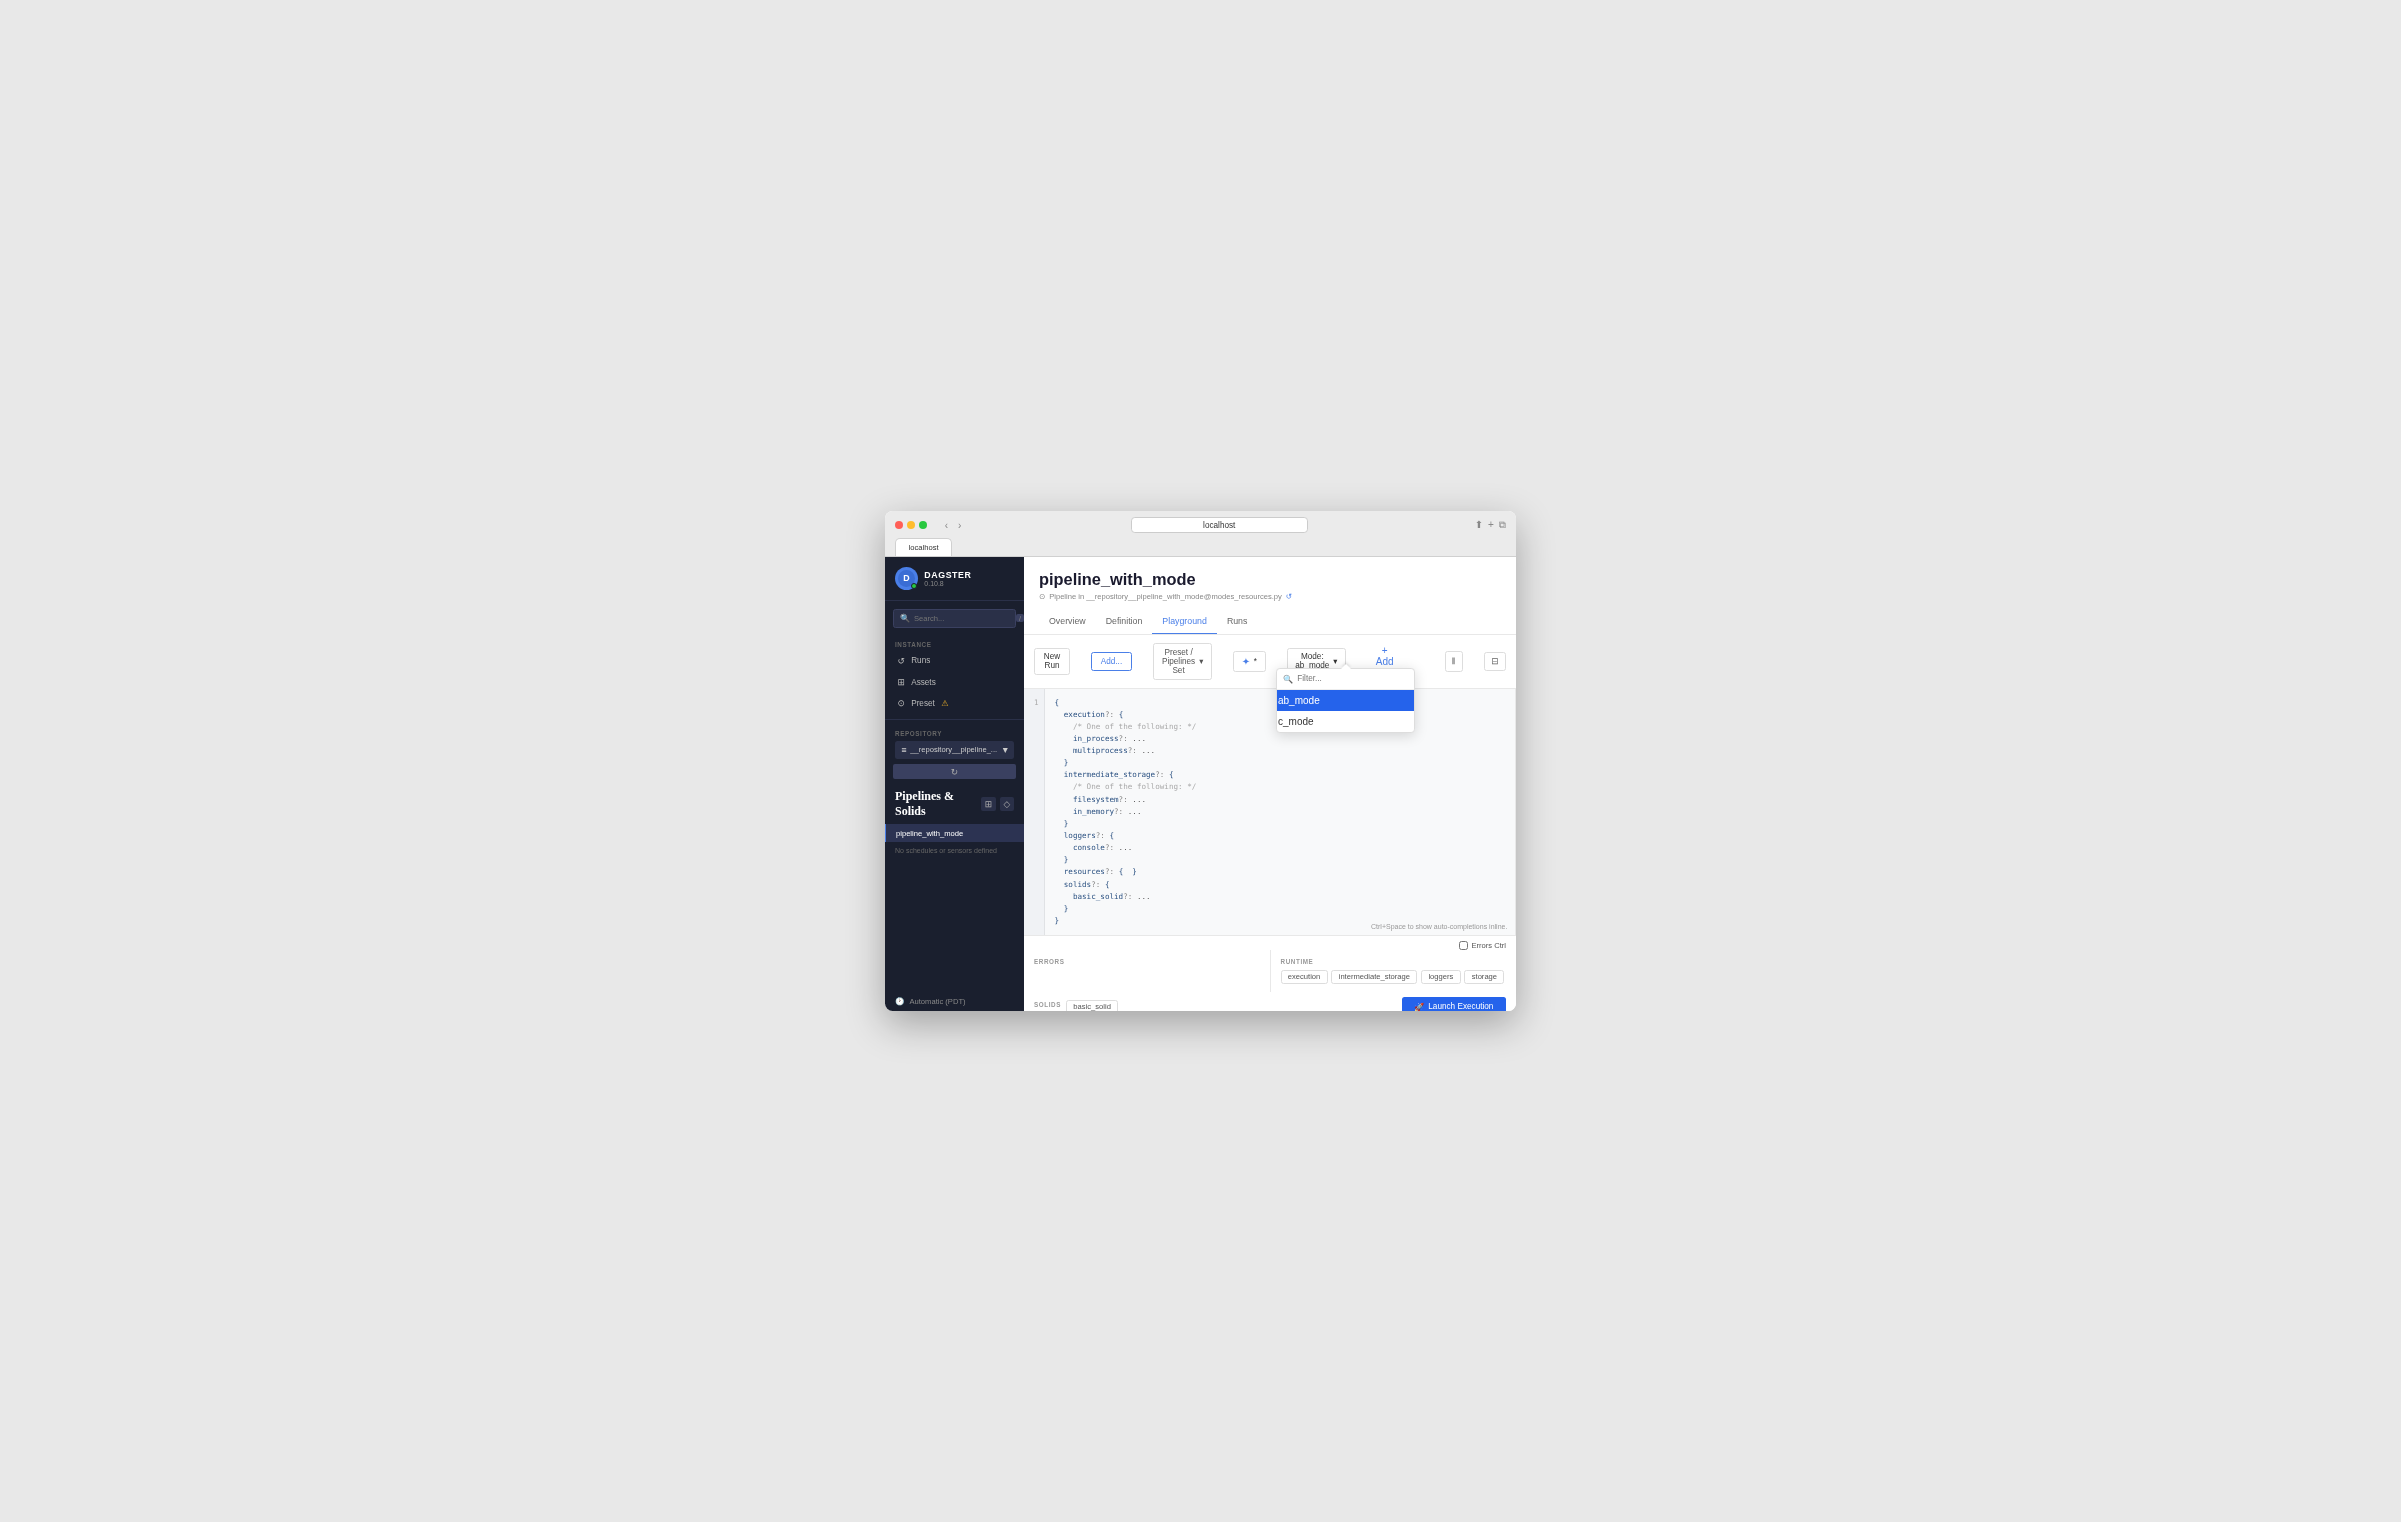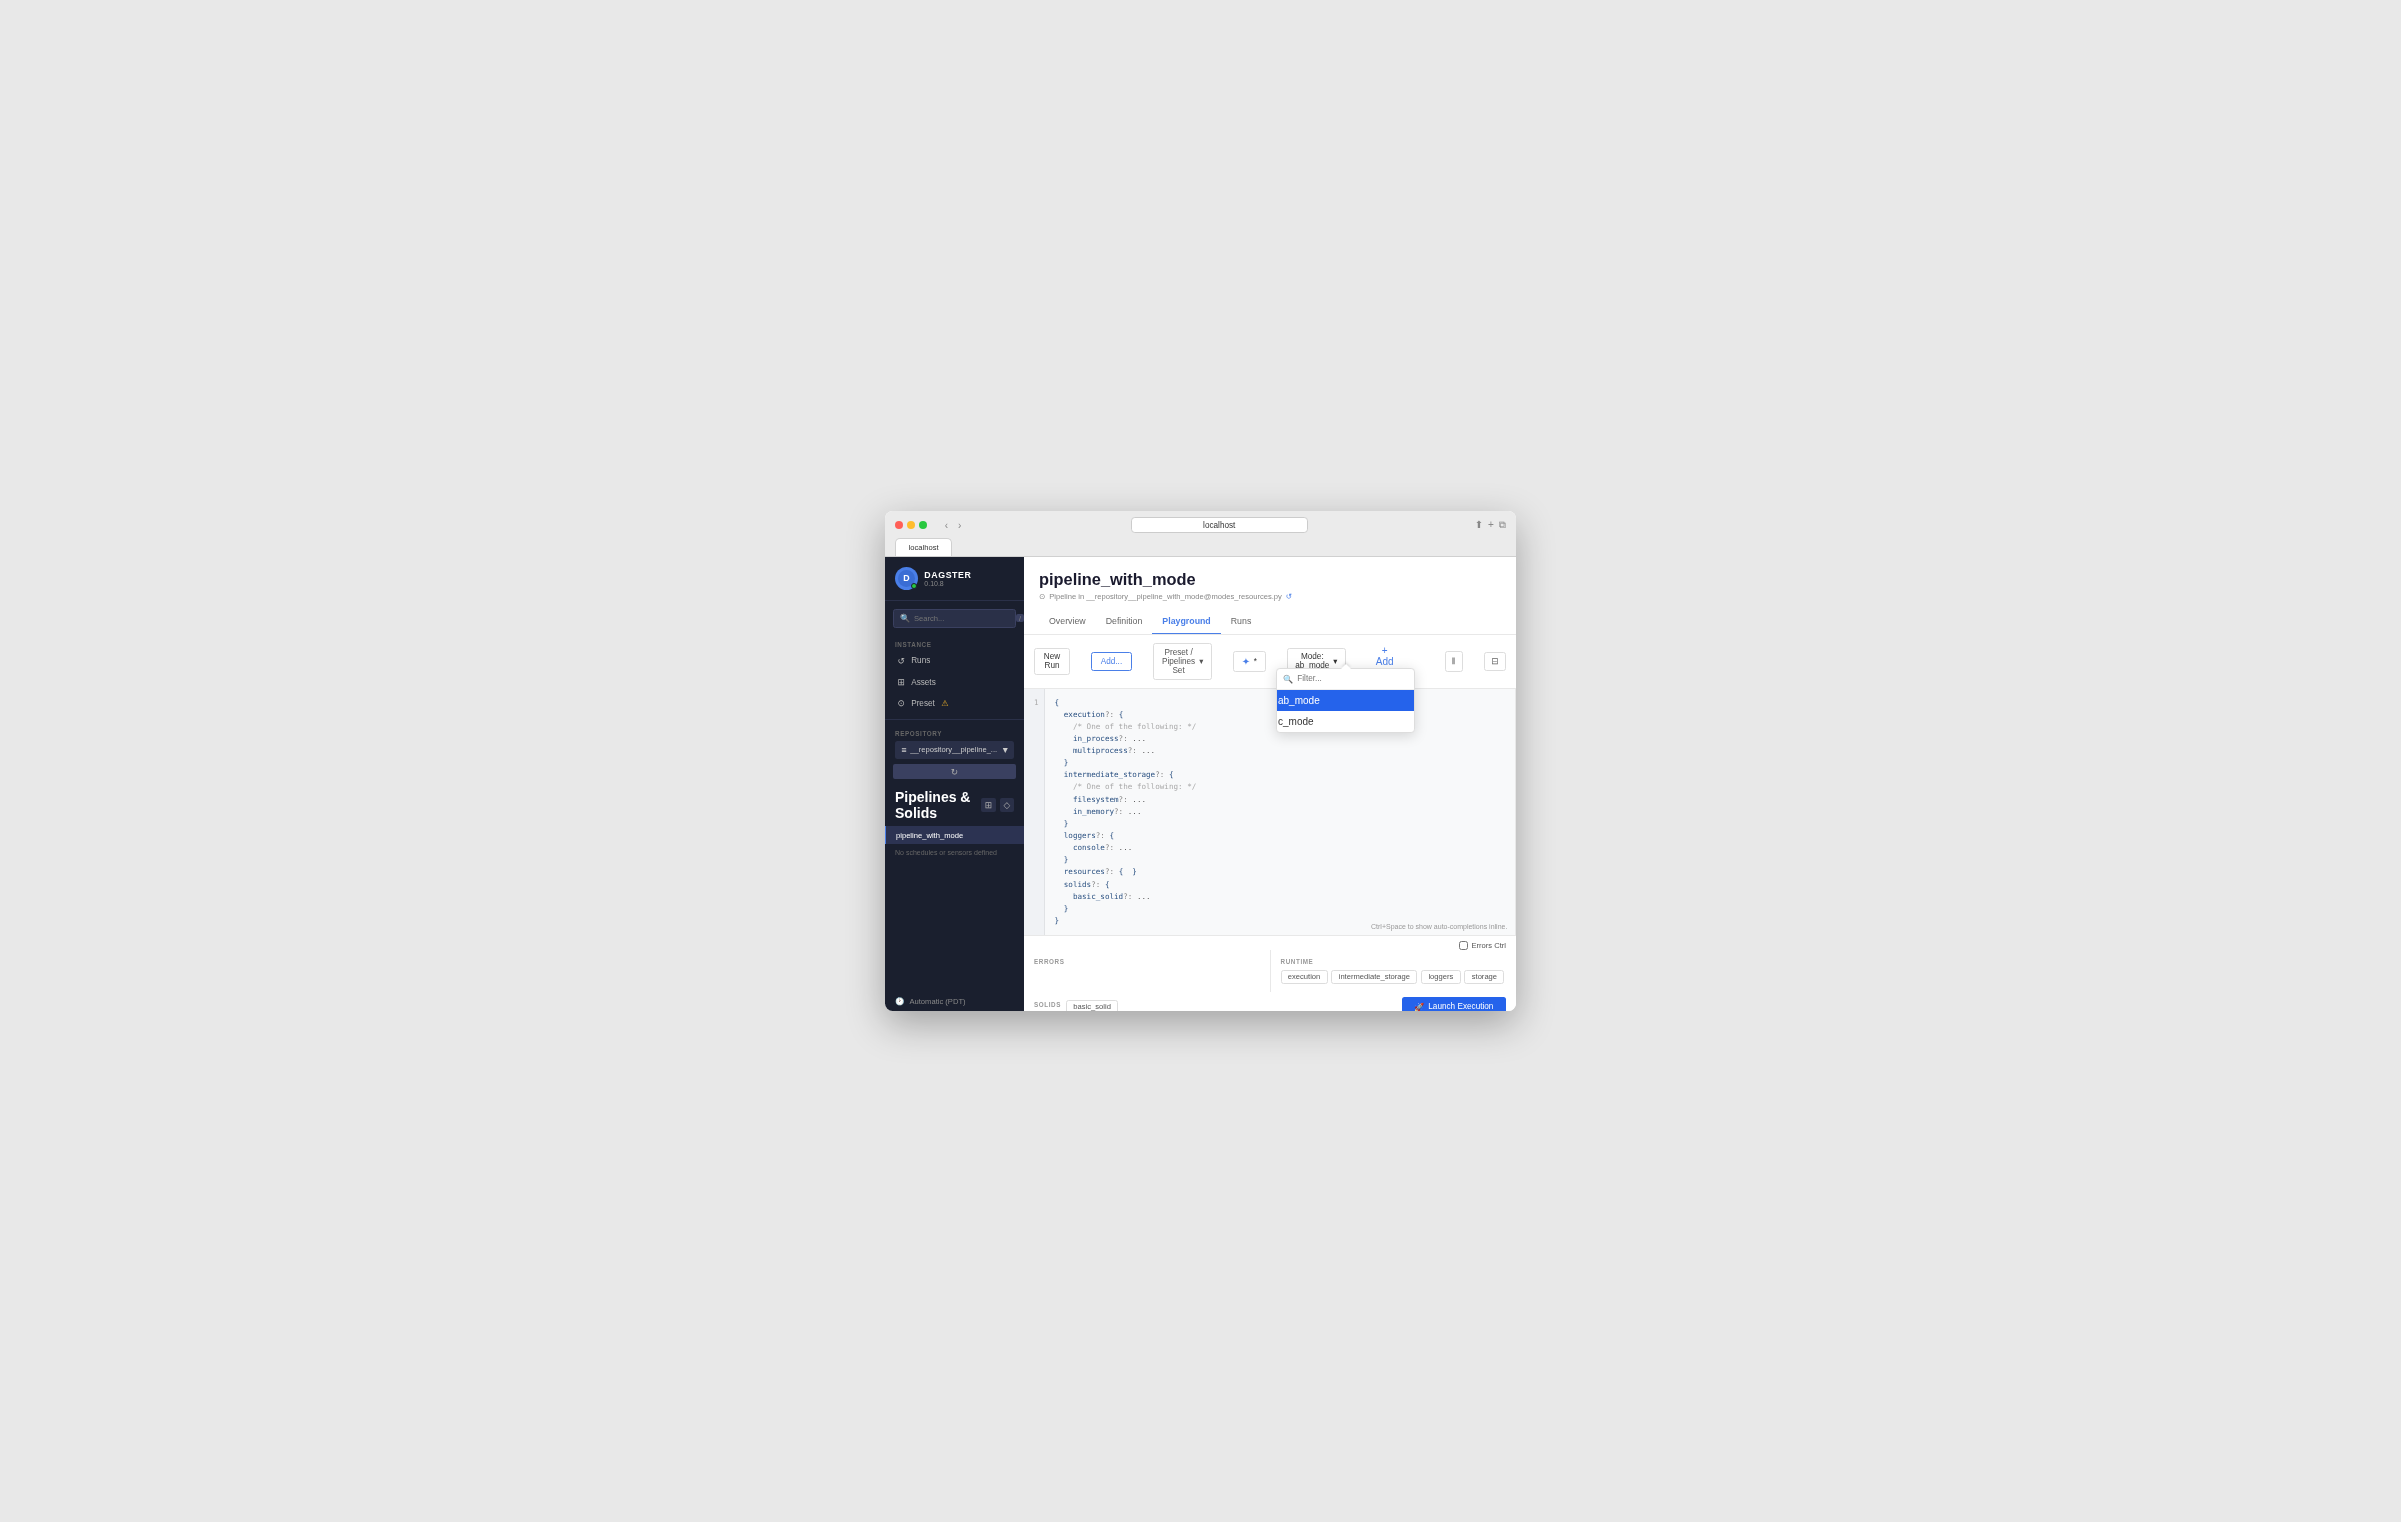--- a/index.html
+++ b/index.html
@@ -246,22 +246,23 @@
       color: #aaa;
     }
     .sidebar-pipelines-header {
       display: flex;
       align-items: center;
       justify-content: space-between;
       padding: 5px 10px;
     }
     .pipelines-label {
       color: #fff;
-      font-size: 14px;
+      font-size: 12px;
       font-weight: 600;
+      font-family: Liberation Serif, serif;
     }
     .pipelines-icons {
       display: flex;
       gap: 3.8px;
     }
     .pipeline-icon-btn {
       background: #2a3048;
       border: none;
       color: #aaa;
       font-size: 8.8px;
@@ -324,21 +325,21 @@
       padding: 6.3px 10px;
       font-size: 8.8px;
       color: #666;
       cursor: pointer;
       border-bottom: 1.3px solid transparent;
       text-decoration: none;
     }
     .tab.active {
       color: #4a7fe8;
       border-bottom-color: #4a7fe8;
-      font-weight: 700;
+      font-weight: 400;
     }
     .playground-content {
       flex: 1;
       display: flex;
       flex-direction: column;
       overflow: hidden;
     }
     .playground-toolbar {
       display: flex;
       align-items: center;

